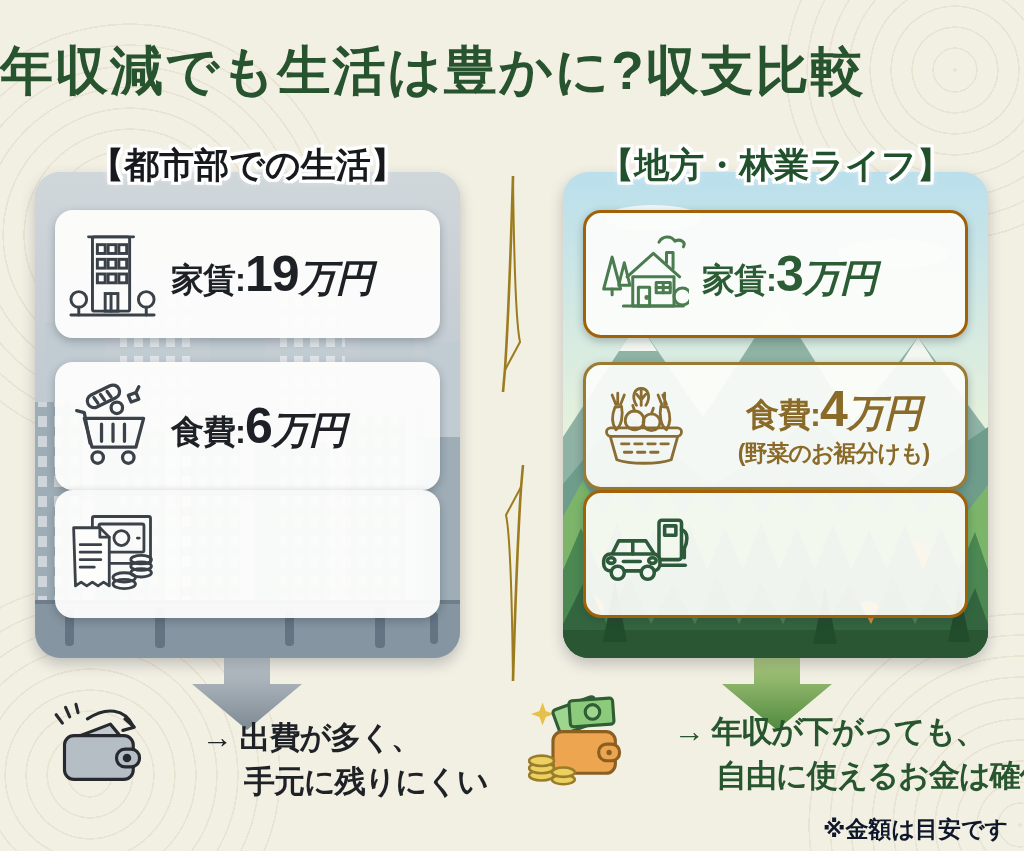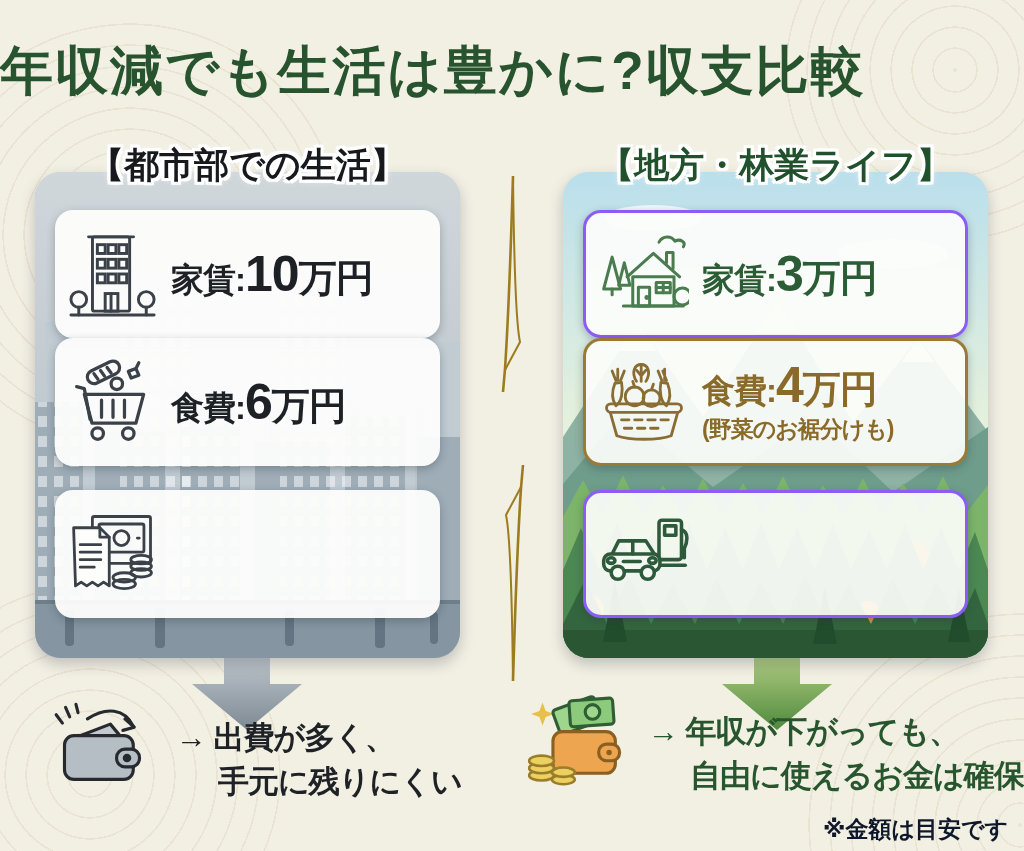--- a/index.html
+++ b/index.html
@@ -26,42 +26,42 @@
 
   .panel { position:absolute; top:172px; width:425px; height:486px; border-radius:26px;
     overflow:hidden; box-shadow:0 6px 14px rgba(60,70,80,.28); z-index:2; }
   .panel-left { left:35px; background:#b9c3ca; }
   .panel-right { left:563px; background:#cfe7da; }
   .panel .bg { position:absolute; inset:0; width:100%; height:100%; }
 
   .card { position:absolute; left:20px; width:385px; height:128px; border-radius:18px;
     background:rgba(253,253,252,.95); box-shadow:0 3px 8px rgba(40,55,65,.32);
     display:flex; align-items:center; z-index:3; }
-  .c1 { top:38px; } .c2 { top:166px; } .c3 { top:318px; }
+  .c1 { top:38px; } .c2 { top:190px; } .c3 { top:318px; }
   .panel-right .card { background:rgba(252,253,250,.93); }
-  .rb-green { border:3px solid #8b5cf6; }
-  .rb-brown { border:3px solid #9a7b33; }
+  .rb-green { border:3px solid #a16207; }
+  .rb-brown { border:3px solid #9a7b33;text-align:center; }
   .card .icon { flex:0 0 116px; display:flex; justify-content:center; align-items:center; }
   .card .ctext { flex:1; display:flex; flex-direction:column; justify-content:center; }
   .main-line { white-space:nowrap; font-weight:900; letter-spacing:-1px; line-height:1.05; }
-  .lbl { font-size:33px; } .val { font-size:50px; } .unit { font-size:38px; }
+  .lbl { font-size:33px; } .val { font-size:50px; } .unit { font-size:38px;font-style:italic; }
   .panel-left .main-line { color:#1d2126; }
   .row-green .main-line, .row-green .note { color:#2c5c35; }
   .row-brown .main-line, .row-brown .note { color:#8a6a28; }
   .note { font-size:23px; font-weight:800; margin-top:3px; white-space:nowrap; letter-spacing:-1px; }
 
   .vs { position:absolute; left:460px; top:399px; width:104px; text-align:center; z-index:4;
     font-size:45px; font-weight:900; color:#9c7c1f; letter-spacing:-2px; white-space:nowrap; }
   .flourish { position:absolute; left:496px; width:34px; height:225px; z-index:1; }
   .f-top { top:174px; } .f-bot { top:458px; transform:rotate(180deg); }
 
   .down-arrow { position:absolute; top:652px; width:110px; height:78px; z-index:1; }
   .da-left { left:192px; } .da-right { left:722px; }
 
-  .concl { position:absolute; display:flex; align-items:flex-start; z-index:2; }
+  .concl { position:absolute; display:flex; align-items:flex-start; z-index:2;gap:26px; }
   .concl-left { left:52px; top:702px; }
   .concl-right { left:528px; top:694px; }
   .cicon { flex:0 0 auto; }
   .ctext2 { font-weight:900; font-size:31px; line-height:1.42; white-space:nowrap; letter-spacing:-1px; }
   .concl-left .ctext2 { color:#1e2226; margin-left:24px; margin-top:14px; }
   .concl-right .ctext2 { color:#27552e; margin-left:16px; margin-top:16px; }
   .ln2 { margin-left:42px; }
 
   .footnote { position:absolute; right:16px; top:814px; font-size:23px; font-weight:700; color:#0f172a; }
 </style>
@@ -141,21 +141,21 @@
           <rect x="37" y="66" width="13" height="18"></rect>
             <path d="M43,66 V84"></path>
           <circle cx="10" cy="72" r="8"></circle>
             <path d="M10,80 V88"></path>
           <circle cx="79" cy="72" r="8"></circle>
             <path d="M79,80 V88"></path>
           <path d="M2,88 H87"></path>
         </svg>
       </span>
       <div class="ctext">
-        <div class="main-line"><span class="lbl">家賃:</span><span class="val">10</span><span class="unit">万円</span></div>
+        <div class="main-line"><span class="lbl">家賃:</span><span class="val">19</span><span class="unit">万円</span></div>
       </div>
     </div>
 
     <div class="card c2">
       <span class="icon">
         <svg width="88" height="88" viewBox="0 0 92 88" fill="none" stroke="#3a4148" stroke-width="3.4" stroke-linecap="round" stroke-linejoin="round">
           <rect x="18" y="6" width="36" height="14" rx="7" transform="rotate(-26 36 13)"></rect>
           <path d="M26,14 l4,6 M33,11 l4,6 M40,8 l4,6" transform="rotate(-2 36 13)"></path>
           <circle cx="50" cy="25" r="6"></circle>
           <path d="M62,12 l8,-3 3,7 -8,3 Z M70,9 l3,-6"></path>

